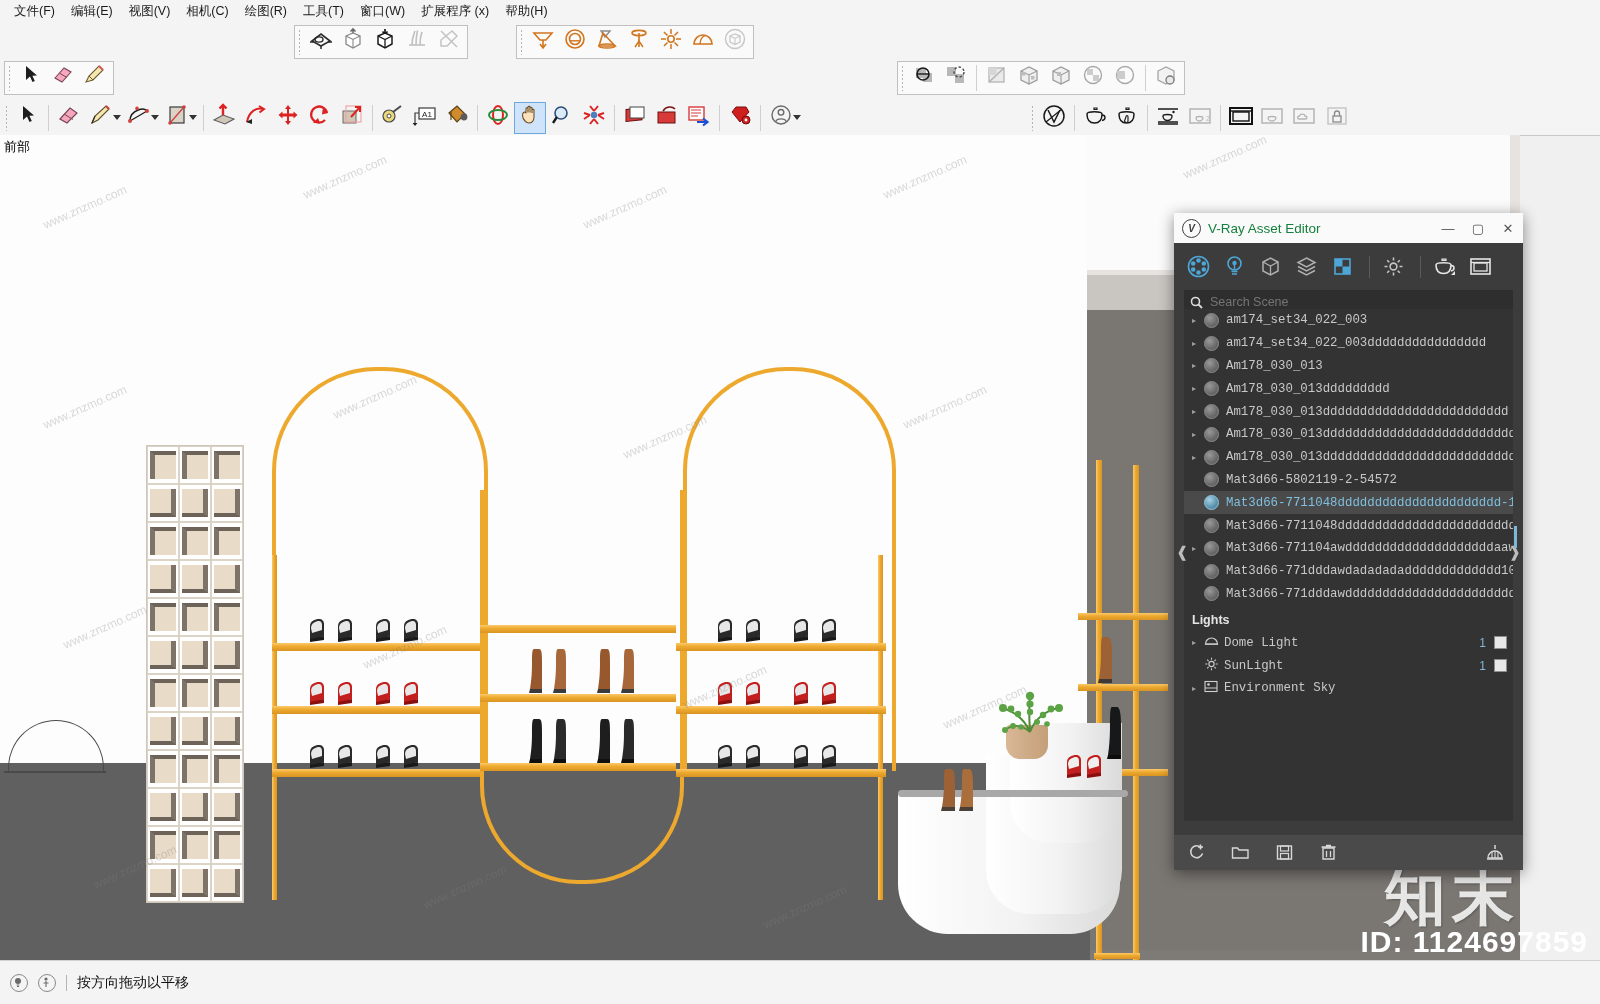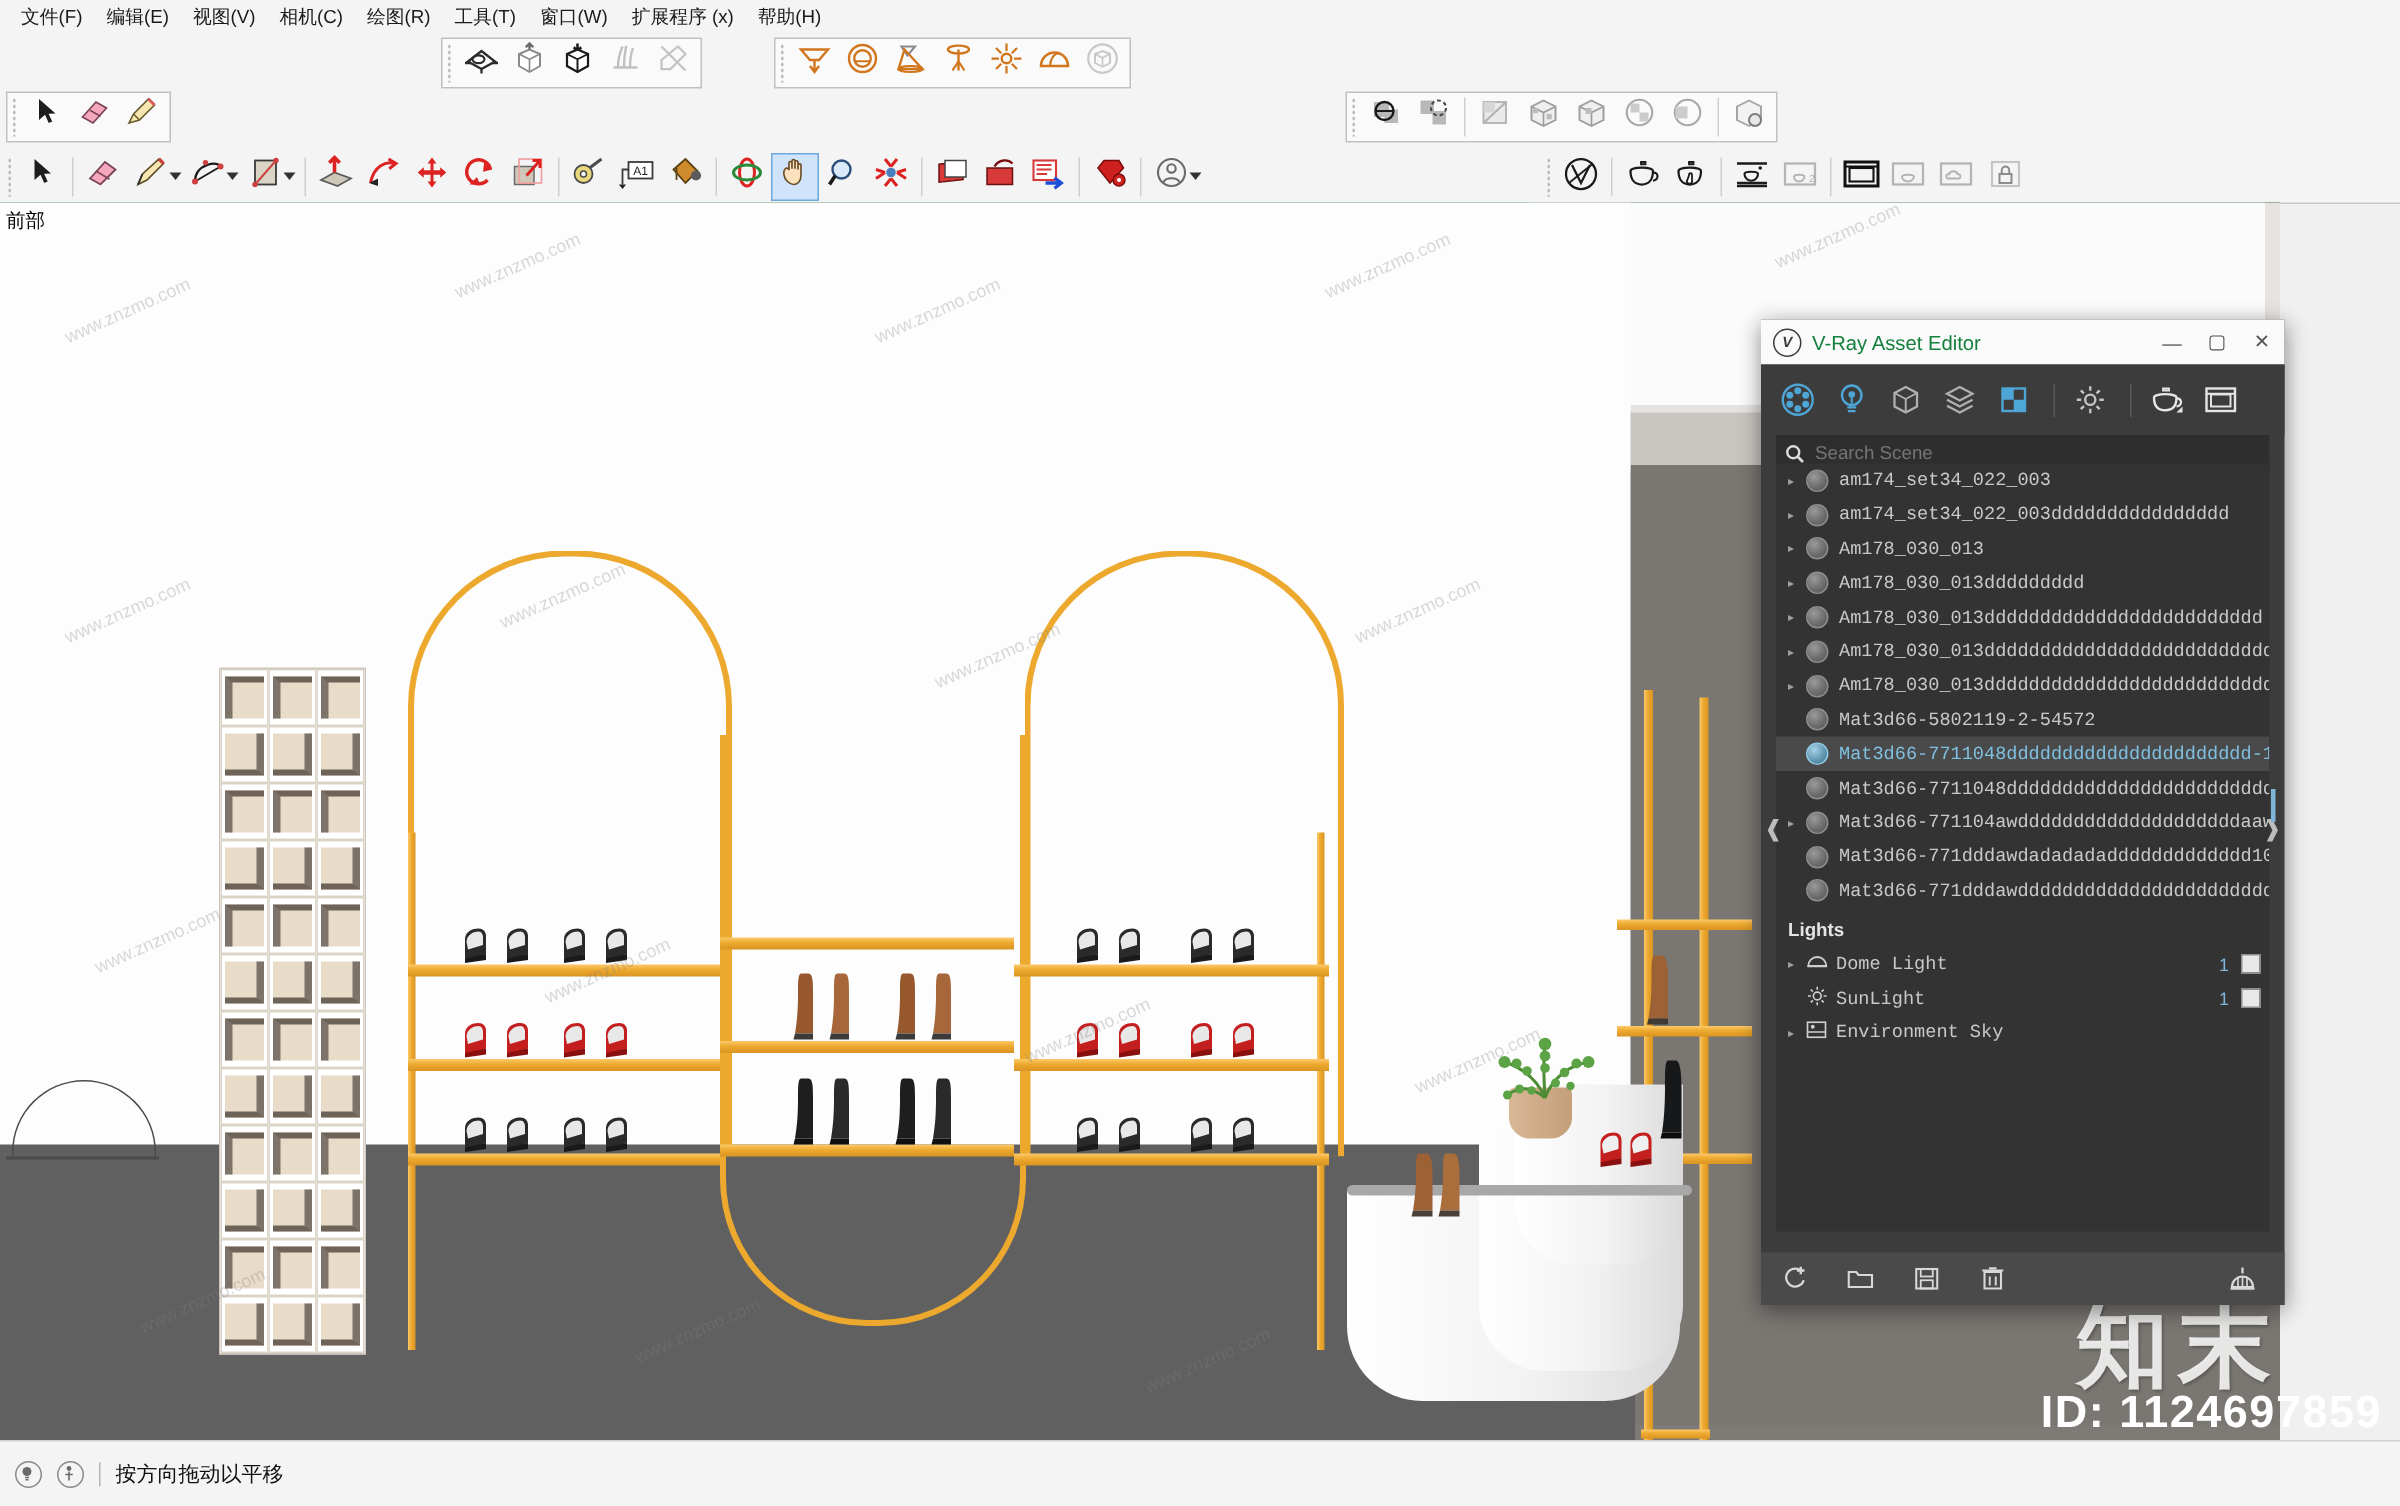--- a/index.html
+++ b/index.html
@@ -19,21 +19,21 @@
   .tgrp{position:absolute;display:flex;align-items:center;height:100%;}
   .ghandle{width:5px;height:26px;margin-right:3px;
     background-image:radial-gradient(#b4b4b4 40%,transparent 41%);
     background-size:3px 4px;background-repeat:repeat-y;background-position:1px 0;}
   .tbtn{width:32px;height:32px;display:flex;justify-content:center;border:1px solid transparent;box-sizing:border-box;cursor:default;}
   .tbtn.active{background:#cfe4fa;border-color:#6fa8dc;}
   .tsep{width:1px;height:26px;background:#cfcfcf;margin:0 4px;}
   .caret{width:0;height:0;border-left:4px solid transparent;border-right:4px solid transparent;border-top:5px solid #333;margin-left:-4px;margin-right:2px;}
   .tbox{border:1px solid #c0c0c0;background:#fafafa;padding:1px 2px;display:flex;align-items:center;height:34px;box-sizing:border-box;}
   
-  #viewport{position:absolute;left:0;top:135px;width:1520px;height:825px;overflow:hidden;background:#15803d;}
+  #viewport{position:absolute;left:0;top:135px;width:1520px;height:825px;overflow:hidden;background:#14b8a6;}
   #vp-label{position:absolute;left:4px;top:3px;font-size:13px;color:#000;z-index:6;}
   #wallshadow{position:absolute;left:0;top:0;width:1600px;height:825px;background:#7e7a76;}
   #wall-main{position:absolute;left:0;top:0;width:1087px;height:630px;background:#fdfdfd;}
   #wall-top{position:absolute;left:0;top:0;width:1510px;height:135px;background:#fbfbfb;}
   #ceil{position:absolute;left:1020px;top:0;width:500px;height:175px;background:#e6e3e0;}
   #ceil2{position:absolute;left:1055px;top:140px;width:465px;height:40px;background:#c9c5c1;}
   #wall-right-dark{position:absolute;left:1087px;top:175px;width:513px;height:640px;background:#7a7672;}
   #floor-left{position:absolute;left:0;top:628px;width:1090px;height:200px;background:#606060;}
   
   #statusbar{position:absolute;left:0;top:960px;width:1600px;height:44px;background:#f4f4f4;border-top:1px solid #d0d0d0;display:flex;align-items:center;}

